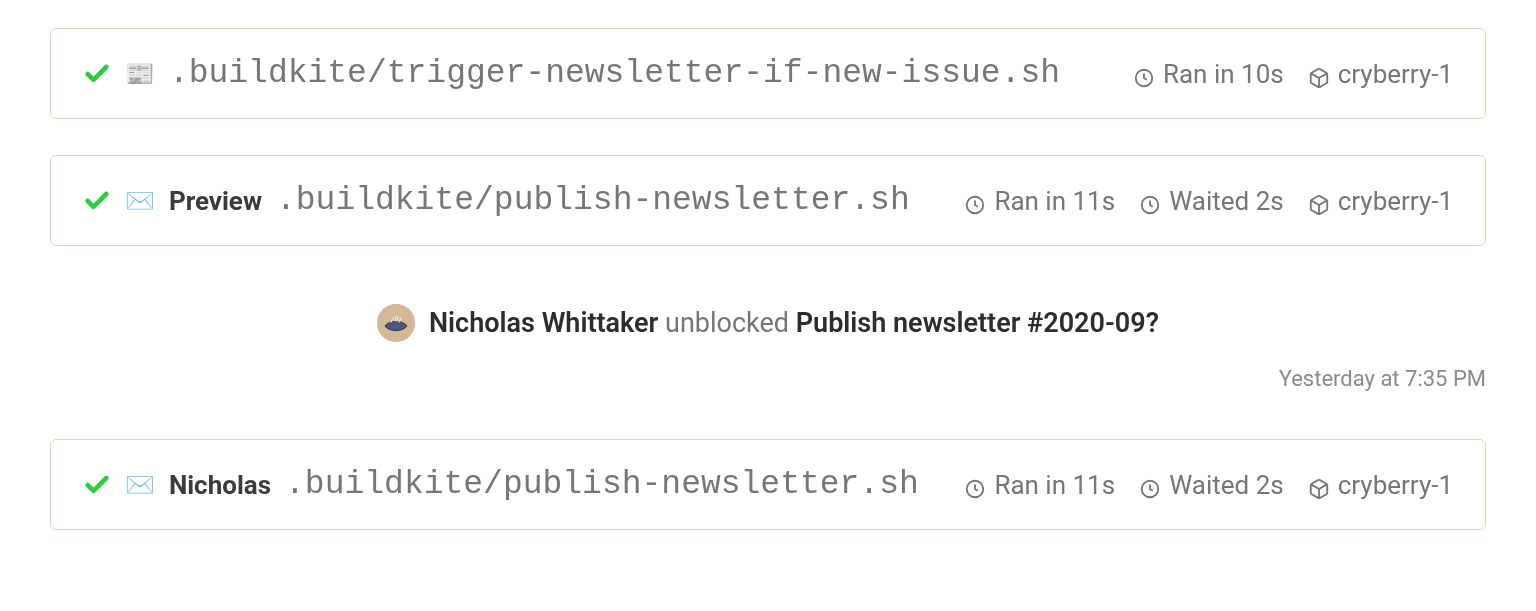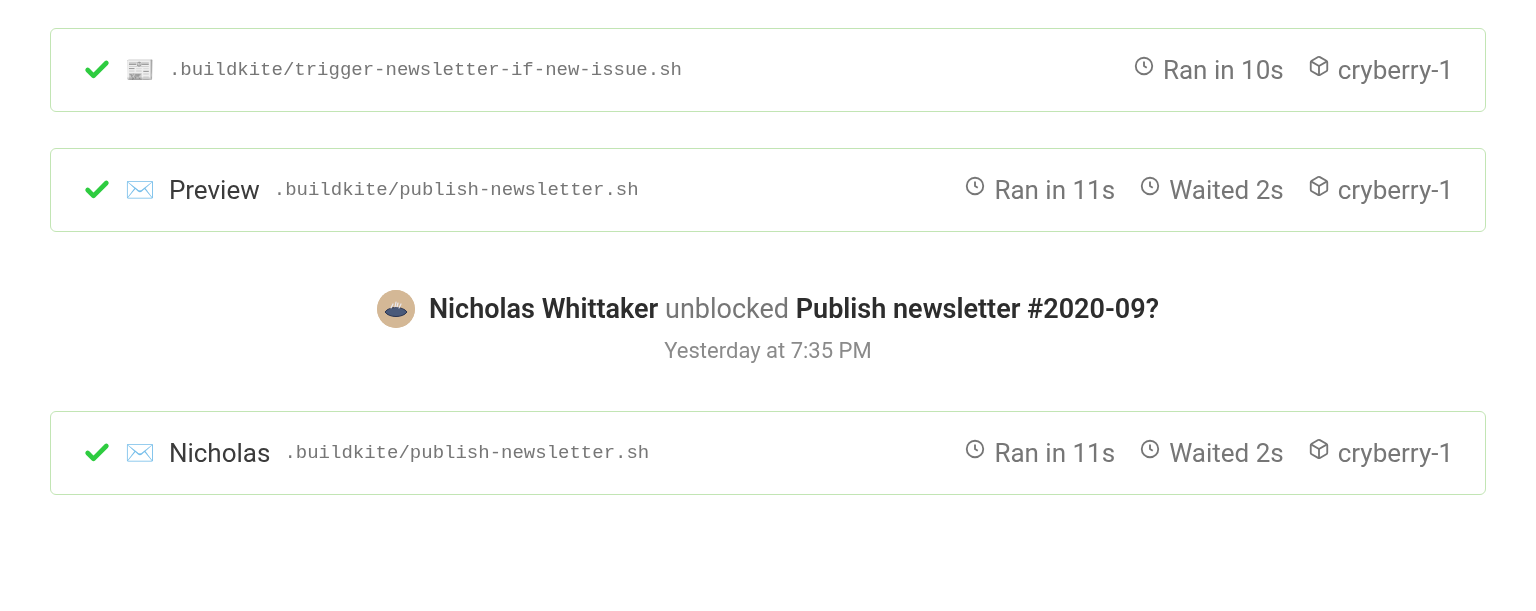--- a/index.html
+++ b/index.html
@@ -36,51 +36,51 @@
       flex-shrink: 0;
     }
     .emoji {
       font-size: 24px;
       line-height: 1;
       flex-shrink: 0;
       filter: grayscale(10%);
     }
     .name {
       color: #3b3b3b;
-      font-weight: 400;
+      font-weight: 700;
     }
     .cmd {
       color: #767676;
       font-family: SFMono-Regular, Menlo, Monaco, Consolas, "Liberation Mono", "Courier New", monospace;
-      font-size: 19px;
+      font-size: 33px;
       white-space: nowrap;
       overflow: hidden;
       text-overflow: ellipsis;
     }
     .right {
       display: flex;
       align-items: center;
       gap: 24px;
       color: #767676;
       font-size: 26px;
       flex-shrink: 0;
     }
     .meta {
       display: flex;
-      align-items: flex-start;
+      align-items: flex-end;
       gap: 8px;
     }
     .meta-icon {
       color: #767676;
       width: 22px;
       height: 22px;
       flex-shrink: 0;
     }
     .unblock {
-      text-align: center;
+      text-align: right;
       margin: 58px 0 48px;
     }
     .unblock-row {
       display: flex;
       align-items: center;
       justify-content: center;
       gap: 14px;
       font-size: 27px;
       color: #3b3b3b;
     }
@@ -93,21 +93,21 @@
       align-items: center;
       justify-content: center;
       overflow: hidden;
       flex-shrink: 0;
     }
     .avatar svg { width: 100%; height: 100%; }
     .actor { font-weight: 600; color: #2d2d2d; }
     .verb { color: #767676; font-weight: 400; }
     .target { font-weight: 600; color: #2d2d2d; }
     .timestamp {
-      margin-top: 10px;
+      margin-top: 24px;
       color: #8a8a8a;
       font-size: 22px;
     }
   </style>
 </head>
 <body>
 
 <div class="card">
   <div class="left">
     <svg class="check" viewBox="0 0 24 24" fill="none" stroke="currentColor" stroke-width="4" stroke-linecap="round" stroke-linejoin="round">

